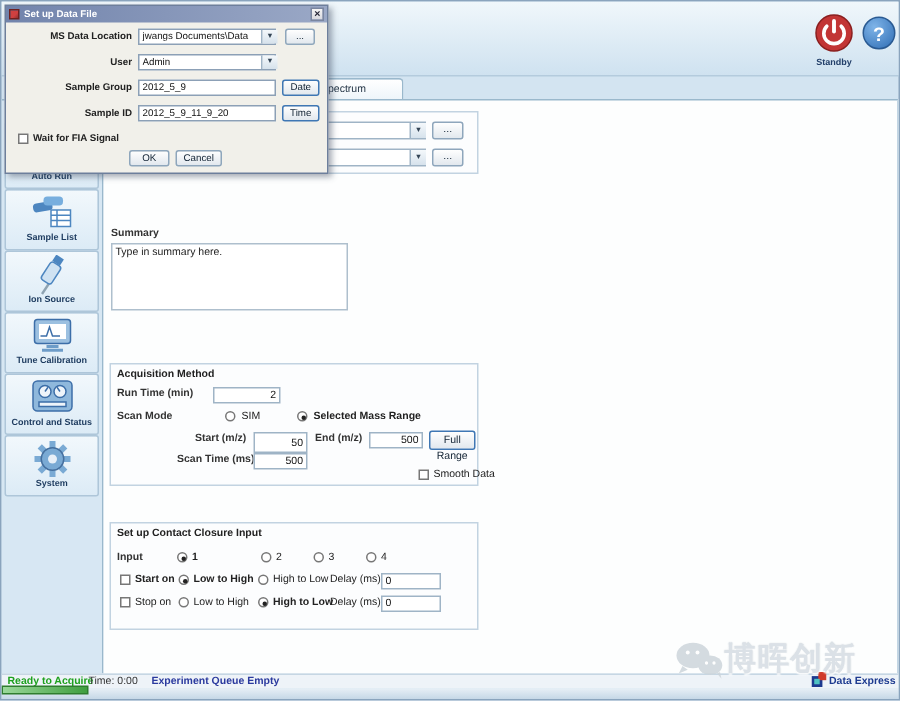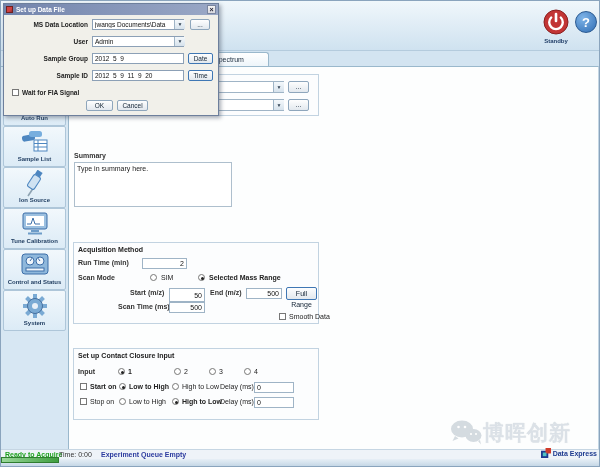--- a/index.html
+++ b/index.html
@@ -67,21 +67,21 @@
   #status-time { position:absolute; left:58px; color:#333; }
   #status-queue { position:absolute; left:100px; color:#2b3a9e; font-weight:bold; }
   #brand { position:absolute; right:4px; top:-2px; color:#1d3a8f; font-weight:bold; font-size:7px; }
   #bottomstrip { left:0; top:458px; width:600px; height:9px;
     background:linear-gradient(#e7eff6,#bcd1e2); }
   #greenbar { left:0; top:456px; width:58px; height:6px;
     background:linear-gradient(90deg,#9ad89a,#3f9e3f); border:1px solid #2f7d2f; }
 
   
   #watermark { left:448px; top:418px; width:150px; height:34px; pointer-events:none; z-index:50;
-    display:flex; align-items:flex-start; opacity:.85; }
+    display:flex; align-items:flex-end; opacity:.85; }
   #watermark .cn { font-size:21px; font-weight:bold; color:#d6dde3;
     text-shadow:0 1px 1px #ffffff, 0 0 1px #b8c2ca; letter-spacing:1px; white-space:nowrap; }
 
   
   #dialog { left:2px; top:2px; width:216px; height:113px; z-index:30;
     background:#f1f0ea; border:1px solid #6d7f9c; box-shadow:2px 2px 4px rgba(60,70,90,.45); }
   #dlg-title { position:absolute; left:0; top:0; width:100%; height:11px;
     background:linear-gradient(90deg,#7284ac,#9aa8c6); color:#fff; font-size:6.5px; font-weight:bold;
     line-height:11px; padding-left:12px; }
   #dlg-icon { position:absolute; left:2px; top:2px; width:7px; height:7px;

